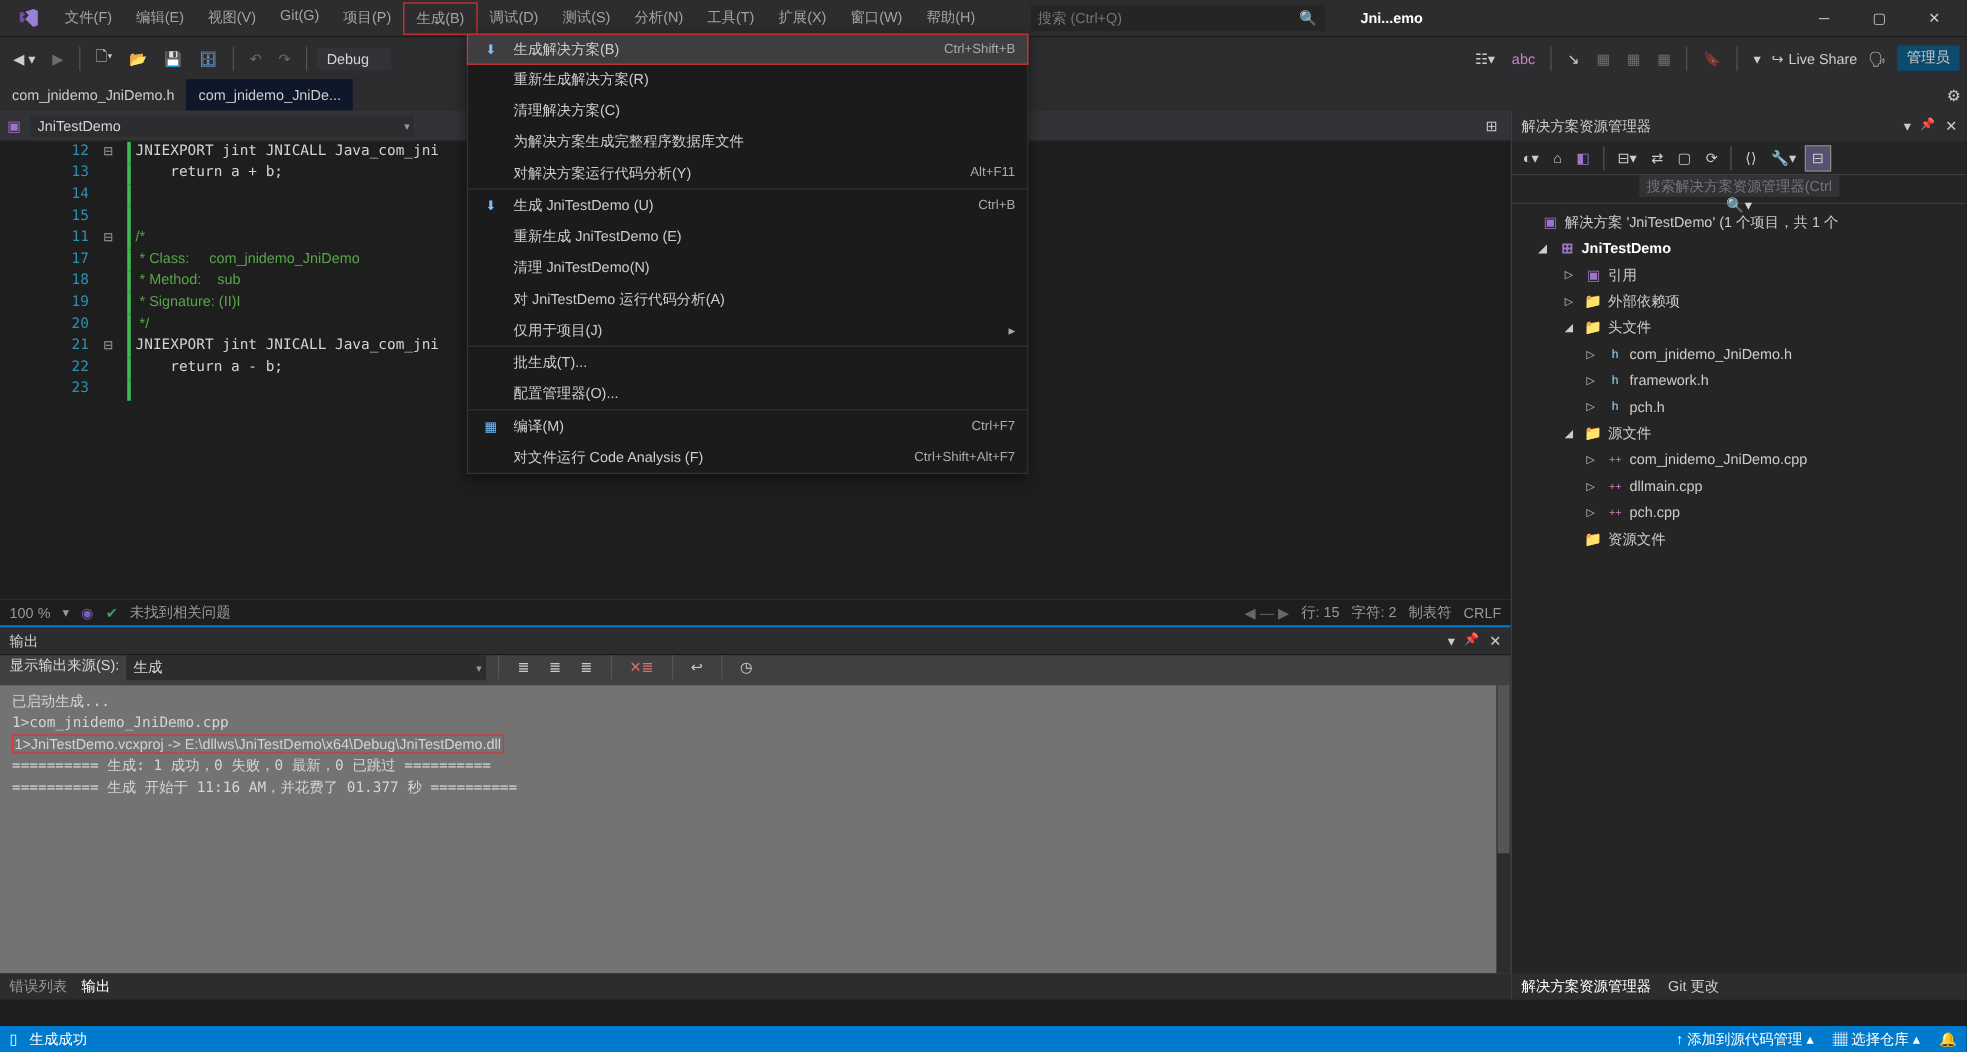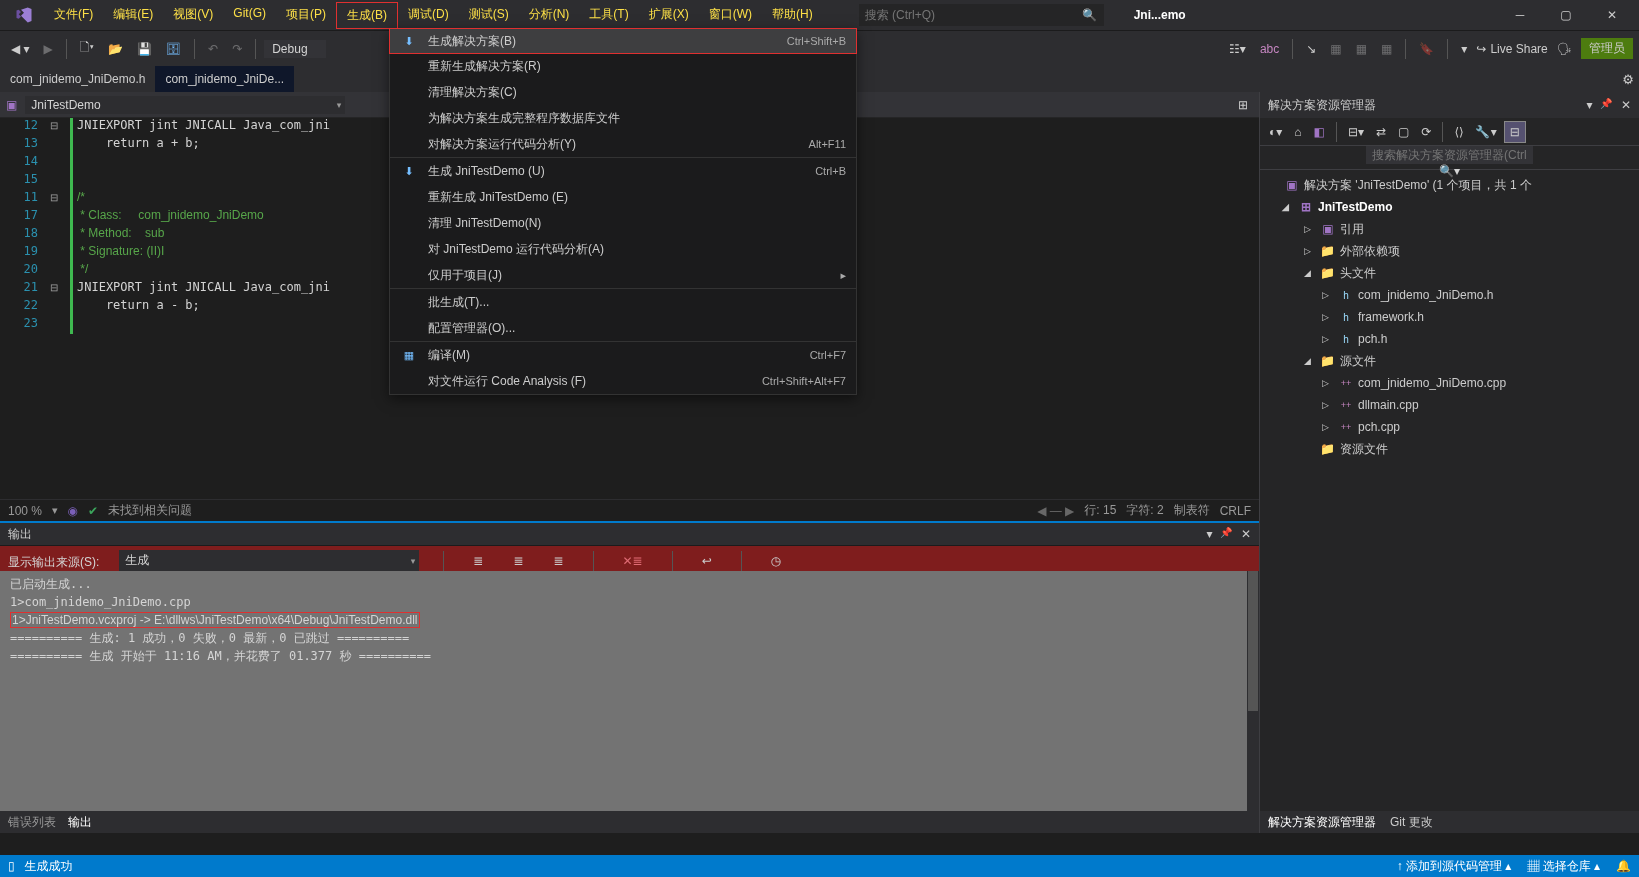--- a/index.html
+++ b/index.html
@@ -1,49 +1,49 @@
 <!DOCTYPE html>
 <html><head>
 <meta charset="utf-8">
 <style>
 * { margin:0; padding:0; box-sizing:border-box; font-family:"Segoe UI","Microsoft YaHei",sans-serif; font-size:12px; }
 body { background:#1e1e1e; color:#d4d4d4; width:1639px; height:877px; overflow:hidden; position:relative; }
 .titlebar { height:30px; background:#2d2d30; display:flex; align-items:center; padding:0 4px; }
 .vs-logo { width:24px; height:24px; margin:0 8px; display:flex; align-items:center; justify-content:center; }
-.menu-item { padding:4px 10px; cursor:pointer; color:#fde047; }
+.menu-item { padding:4px 10px; cursor:pointer; color:#a3a3a3; }
 .menu-item.active { border:1px solid #e03030; }
 .search-bar { margin-left:36px; background:#252526; display:flex; align-items:center; width:245px; height:22px; padding:0 6px; }
 .search-bar input { background:transparent; border:none; color:#cccccc; flex:1; outline:none; }
 .title-center { margin-left:30px; font-weight:600; color:#fff; }
 .win-controls { margin-left:auto; display:flex; }
 .win-btn { width:46px; height:30px; display:flex; align-items:center; justify-content:center; color:#ccc; }
 .toolbar { height:36px; background:#2d2d30; display:flex; align-items:center; border-top:1px solid #1b1b1c; padding:0 6px; gap:4px; }
 .tb-btn { padding:3px 5px; color:#ccc; display:flex; align-items:center; gap:2px; }
 .tb-sep { width:1px; height:20px; background:#555; margin:0 4px; }
 .tb-drop { background:#333337; padding:2px 18px 2px 8px; display:flex; align-items:center; }
 .tabs { height:26px; background:#2d2d30; display:flex; align-items:center; }
 .tab { padding:0 10px; height:26px; display:flex; align-items:center; color:#ccc; }
 .tab.active { background:#0f172a;justify-content:flex-end; }
 .main { display:flex; height:calc(100% - 30px - 36px - 26px - 22px - 22px); }
 .editor-area { flex:1; display:flex; flex-direction:column; min-width:0; position:relative; }
 .editor-nav { height:26px; background:#333337; display:flex; align-items:center; padding:0 6px; gap:8px; border-bottom:1px solid #252526; }
 .combo { background:#2d2d30; padding:2px 16px 2px 6px; display:flex; align-items:center; position:relative; }
 .combo::after { content:"▾"; position:absolute; right:4px; font-size:9px; color:#999; }
 .code { flex:1; background:#1e1e1e; overflow:hidden; position:relative; font-family:Consolas,monospace; }
-.line { display:flex; height:18px; }
+.line { display:flex; height:18px;margin-left:36px; }
 .ln { width:50px; text-align:right; padding-right:12px; color:#2b91af; font-family:Consolas,monospace; }
 .gutter { width:20px; position:relative; }
 .fold { color:#a0a0a0; font-size:10px; }
 .guide { border-left:3px solid #3fb950; height:100%; margin-right:4px; }
 .txt { font-family:Consolas,monospace; white-space:pre; }
 .cmt { color:#57a64a; }
 .red-annotate { border:1px solid #e03030; }
 .editor-status { height:22px; background:#1e1e1e; border-top:1px solid #2d2d30; display:flex; align-items:center; padding:0 8px; font-size:11px; color:#999; gap:10px; }
 .output-header { height:22px; background:#2d2d30; display:flex; align-items:center; padding:0 8px; color:#ccc; justify-content:space-between; }
-.output-toolbar { height:26px; background:#7f1d1d; display:flex; align-items:flex-end; padding:0 8px; gap:20px; border-top:1px solid #1b1b1c; }
+.output-toolbar { height:26px; background:#404040; display:flex; align-items:flex-start; padding:0 8px; gap:6px; border-top:1px solid #1b1b1c; }
 .output-body { background:#737373; flex:1; padding:4px 10px; font-family:Consolas,monospace; overflow:auto; position:relative; }
 .output-body .oline { white-space:pre; font-family:Consolas,monospace; line-height:18px; }
 .side { width:380px; background:#252526; display:flex; flex-direction:column; border-left:1px solid #3e3e42; position:relative; }
 .side-title { height:26px; background:#2d2d30; display:flex; align-items:center; padding:0 8px; color:#ccc; justify-content:space-between; }
 .side-tb { height:28px; display:flex; align-items:center; padding:0 4px; gap:2px; border-bottom:1px solid #3e3e42; }
 .side-search { height:24px; display:flex; align-items:center; padding:0 6px; border-bottom:1px solid #3e3e42;flex-direction:column; }
 .side-search input { flex:1; background:#333337; border:none; color:#ccc; padding:2px 6px; outline:none; }
 .tree { flex:1; padding:4px 0; overflow:auto; }
 .tnode { display:flex; align-items:center; height:22px; padding-left:8px; gap:4px; color:#ccc; }
 .tnode .arr { width:12px; font-size:9px; color:#ccc; }
@@ -57,21 +57,21 @@
 .dd-item { display:flex; align-items:center; height:26px; padding:0 10px; color:#ccc; gap:10px; }
 .dd-item.hl { background:#3e3e40; border:1px solid #e03030; margin:-1px; position:relative; z-index:1; }
 .dd-icon { width:18px; display:flex; justify-content:center; font-size:11px; color:#75beff; }
 .dd-label { flex:1; }
 .dd-short { color:#aaa; font-size:11px; }
 .dd-sep { height:1px; background:#333; }
 .pin { font-size:10px; color:#999; }
 .scrollbar-v { position:absolute; right:0; top:0; bottom:0; width:12px; background:#2d2d30; }
 .scrollbar-v .thumb { position:absolute; left:1px; right:1px; background:#555; }
 .liveshare { color:#ccc; display:flex; align-items:center; gap:4px; }
-.admin-tag { background:#4d7c0f; padding:2px 8px; color:#ccc; }
+.admin-tag { background:#0c4a6e; padding:2px 8px; color:#ccc; }
 .ico-folder { color:#dcb67a; }
 .output-area { display:flex; flex-direction:column; height:290px; border-top:2px solid #007acc; }
 .side-btm-tabs { height:22px; background:#2d2d30; display:flex; align-items:center; padding:0 8px; gap:14px; color:#ccc; }
 .sbt.active { color:#fff; }
 .gear { font-size:13px; }
 </style>
 </head>
 <body>
 
 <div class="titlebar">

